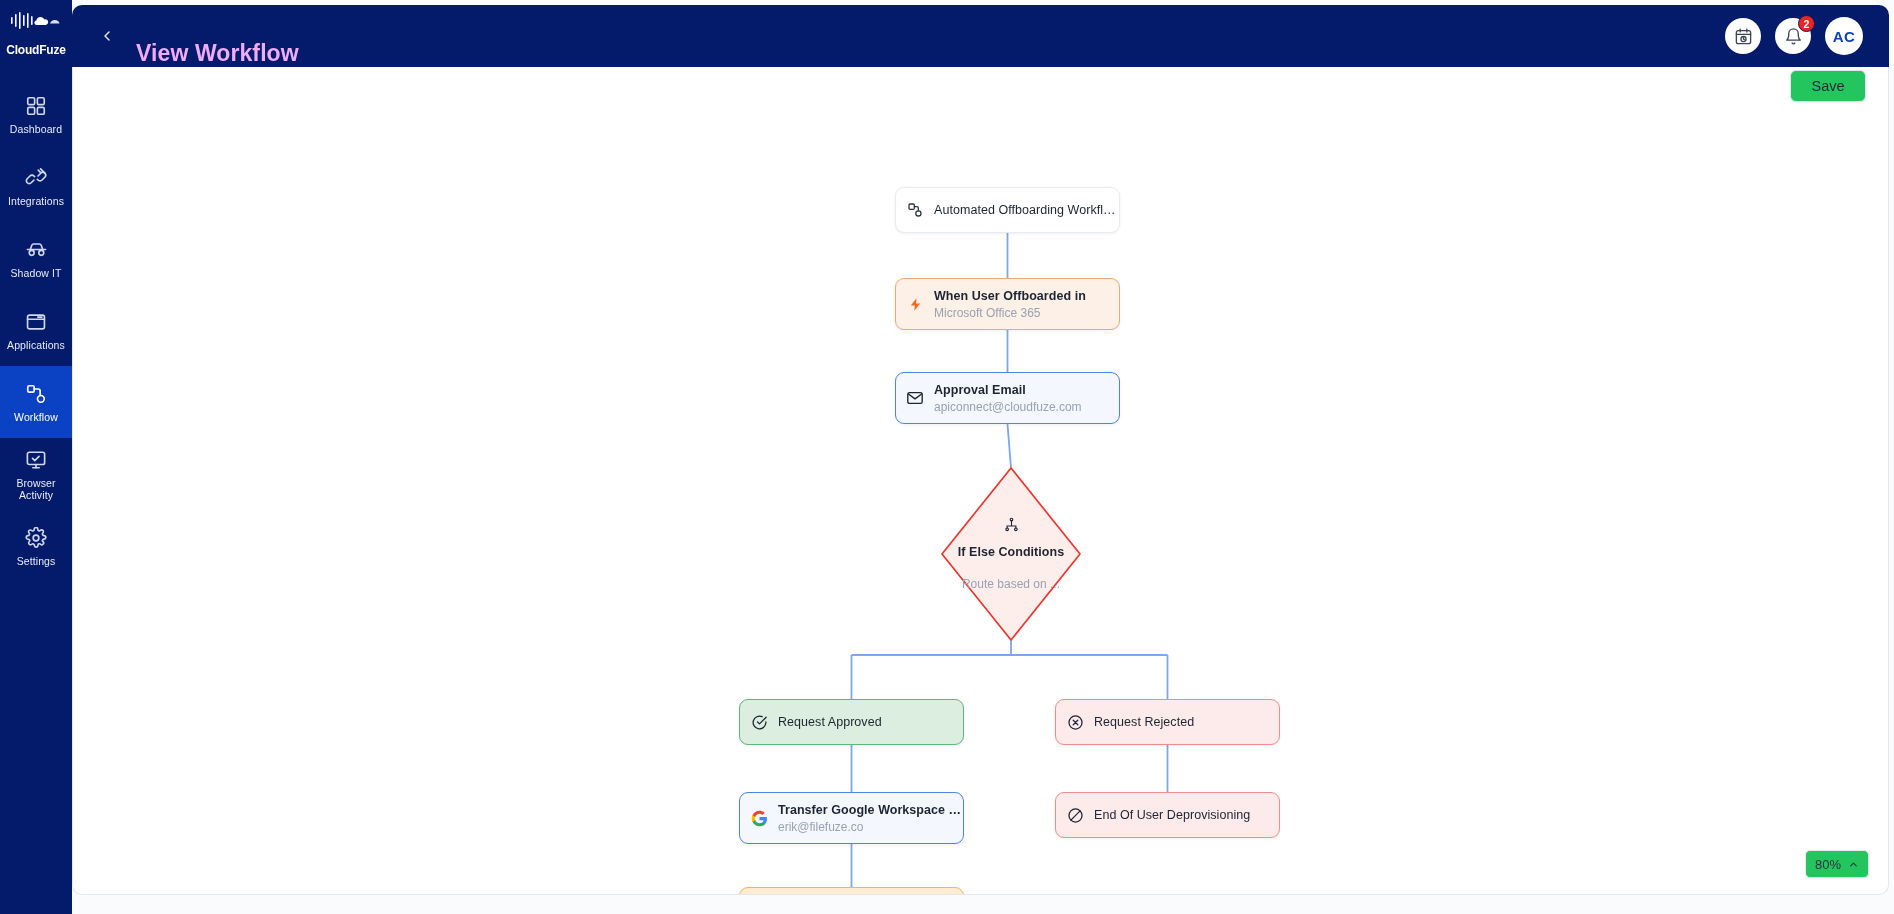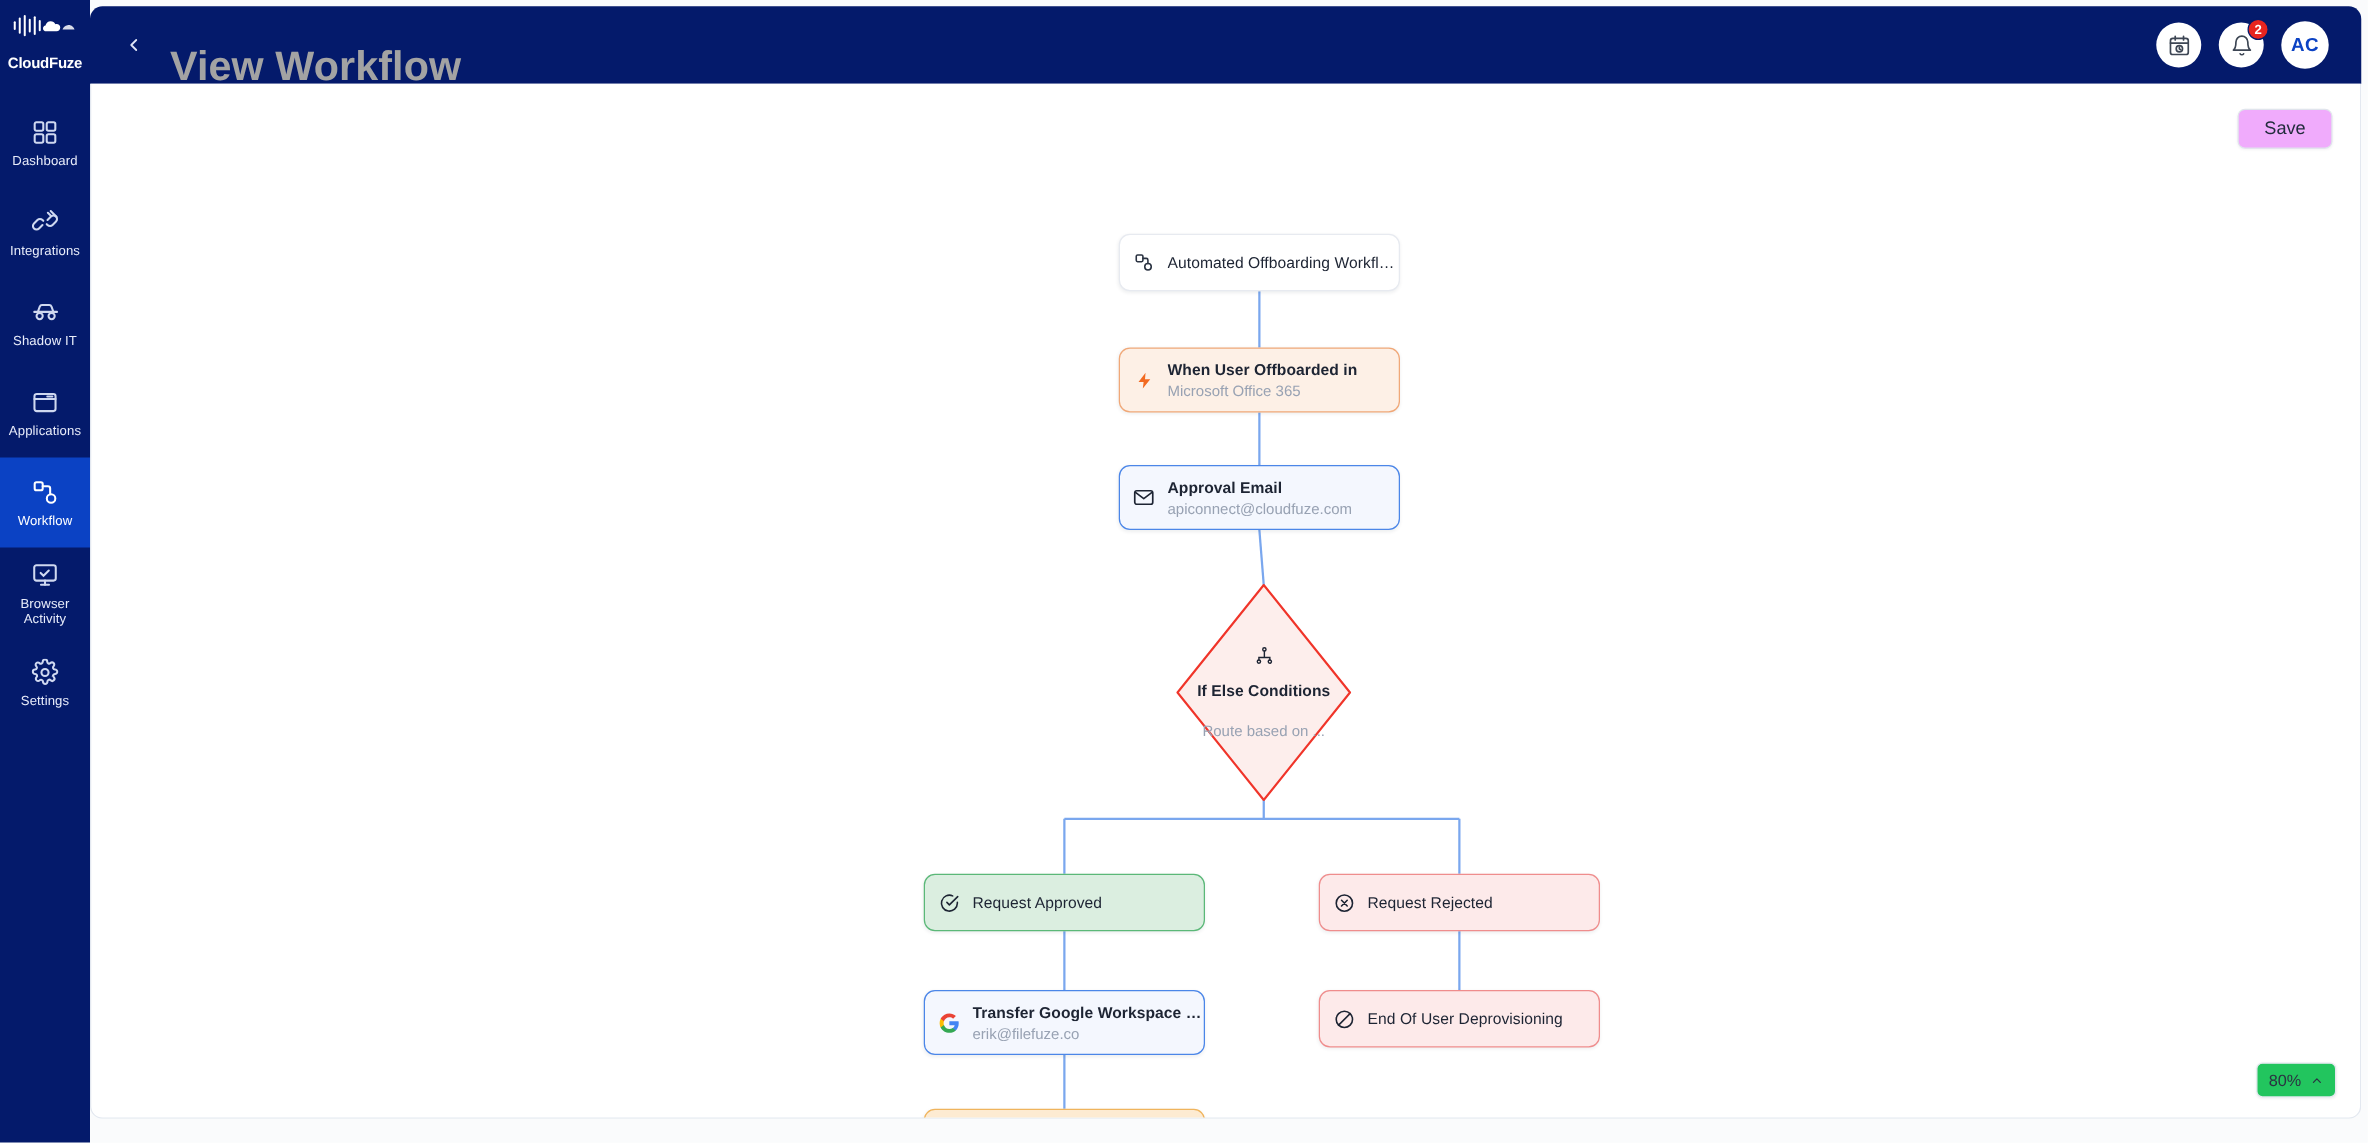--- a/index.html
+++ b/index.html
@@ -53,21 +53,21 @@
     background: #041a6b;
     border-radius: 10px 10px 0 0;
     display: flex; align-items: center;
     padding: 0 26px 0 22px;
   }
   #back-btn {
     width: 26px; height: 26px; display:flex; align-items:center; justify-content:center;
     cursor: pointer; color: #dfe5f7; flex: 0 0 auto;
   }
   #page-title {
-    color: #a3a3a3; font-size: 33px; font-weight: 600;
+    color: #f0abfc; font-size: 23px; font-weight: 600;
     letter-spacing: 0.1px; margin-left: 16px; margin-top: 34px;
   }
   #header-right { margin-left: auto; display: flex; align-items: center; gap: 14px; }
   .hdr-circle {
     width: 36px; height: 36px; border-radius: 50%;
     background: #ffffff; display: flex; align-items: center; justify-content: center;
     cursor: pointer; position: relative; color: #374151;
   }
   .hdr-badge {
     position: absolute; top: -3px; right: -4px;
@@ -86,23 +86,23 @@
   
   #canvas-card {
     position: absolute; left: 72px; top: 67px;
     width: 1817px; height: 828px;
     background: #ffffff;
     border: 1px solid #e3e8f0; border-top: none;
     border-radius: 0 0 10px 10px;
     overflow: hidden;
   }
   #save-btn {
-    position: absolute; right: 22px; top: 20px;
+    position: absolute; right: 22px; top: 3px;
     width: 76px; height: 32px;
-    background: #f0abfc; border: 1px solid #e0e4ec; border-radius: 6px;
+    background: #22c55e; border: 1px solid #e0e4ec; border-radius: 6px;
     display: flex; align-items: center; justify-content: center;
     font-size: 14.5px; color: #222c3d; cursor: pointer;
     box-shadow: 0 1px 2px rgba(16,24,40,.05);
   }
   #zoom-ctl {
     position: absolute; right: 19px; bottom: 16px;
     height: 28px; padding: 0 9px;
     background: #22c55e; border: 1px solid #e4e8ef; border-radius: 5px;
     display: flex; align-items: center; gap: 7px;
     font-size: 13px; color: #2b3342; cursor: pointer;

